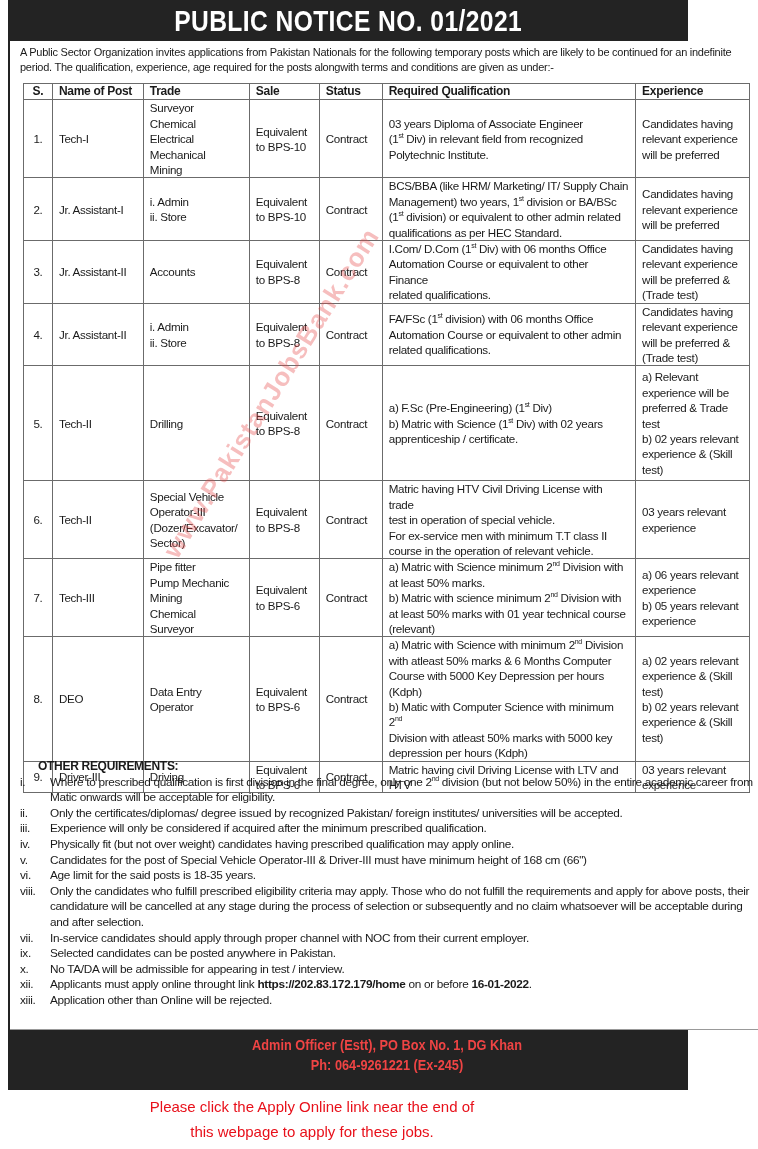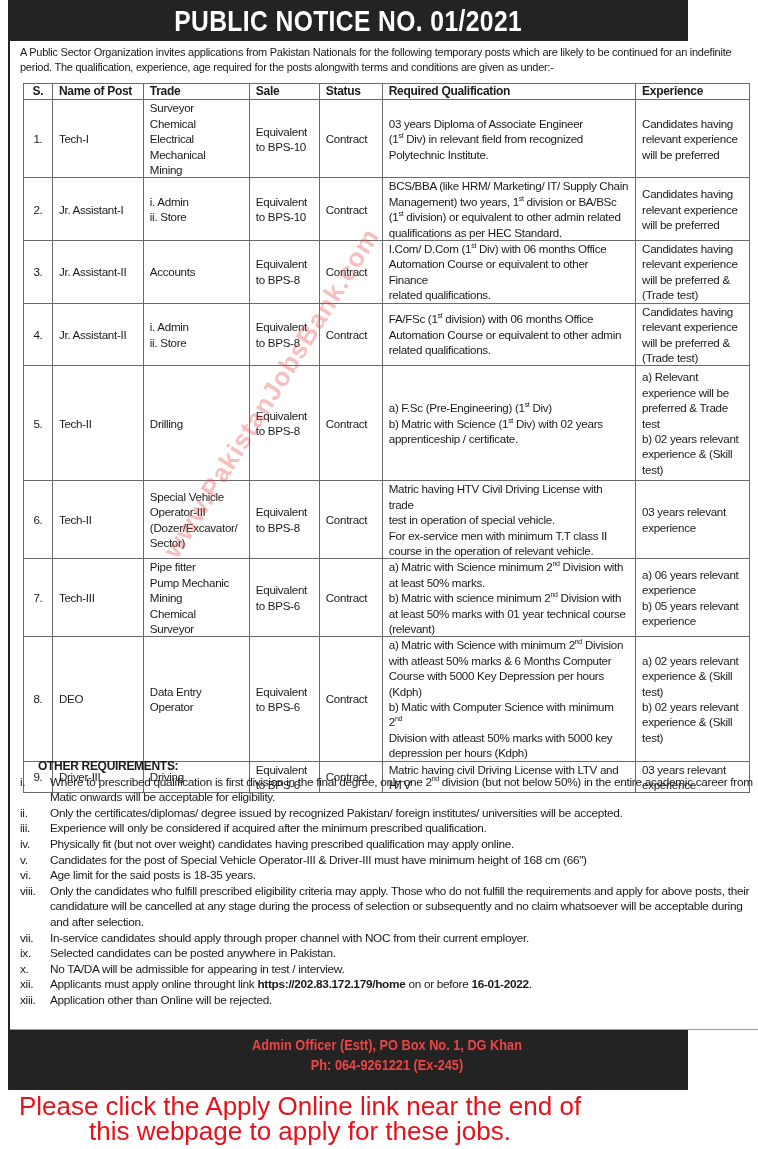--- a/index.html
+++ b/index.html
@@ -39,21 +39,21 @@
   .req-list { list-style: none; }
   .req-item { display: flex; padding-left: 10px; padding-right: 6px; }
   .req-num { width: 30px; flex: none; }
   .req-text { flex: 1; }
   b.strong { font-weight: bold; }
 
   .footer { position: absolute; left: 0; top: 1030px; width: 758px; height: 60px; color: #ef4444; text-align: center; }
   .footer div { font-weight: bold; font-size: 15px; line-height: 20px; transform: scaleX(0.85); }
   .footer .l1 { margin-top: 5px; }
 
-  .cta { position: absolute; left: 0; top: 1094px; width: 600px; text-align: center; color: #e8101a; font-size: 26px; line-height: 25px; }
+  .cta { position: absolute; left: 12px; top: 1094px; width: 600px; text-align: center; color: #e8101a; font-size: 15px; line-height: 25px; }
 
   .watermark {
     position: absolute; left: 170px; top: 540px; color: rgba(230, 70, 70, 0.35);
     font-size: 26px; font-weight: bold; transform: rotate(-58deg); transform-origin: left center;
     white-space: nowrap; pointer-events: none; letter-spacing: 1px;
   }
 </style>
 </head>
 <body>
 

